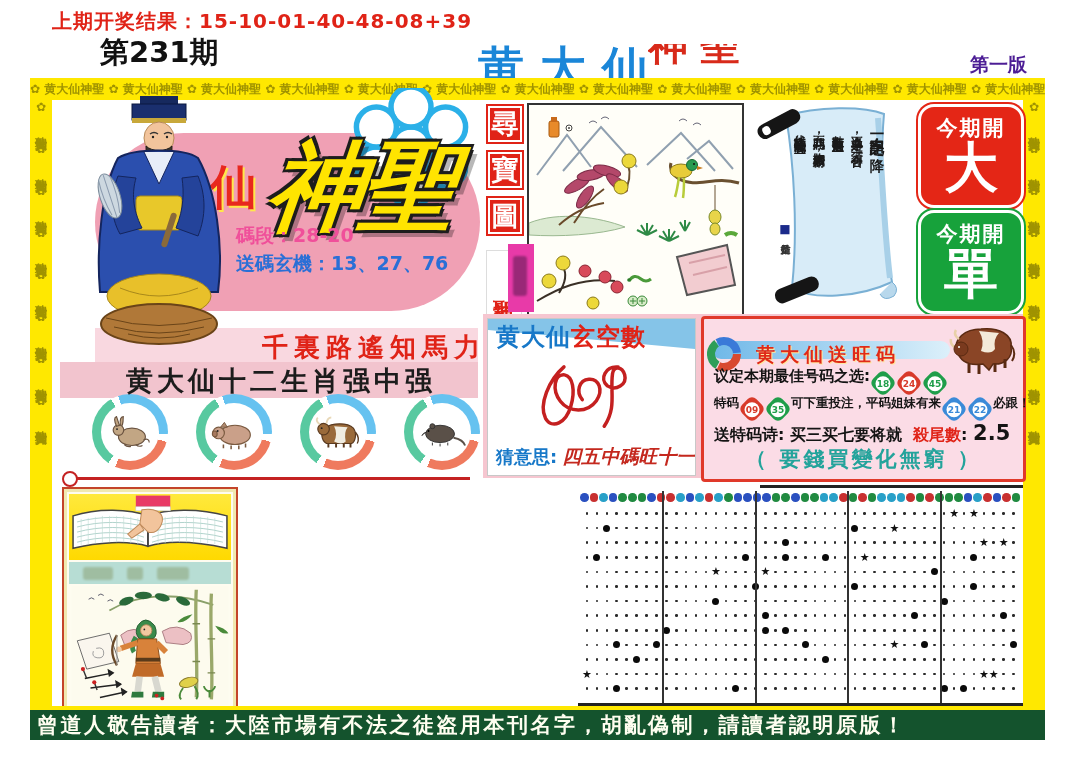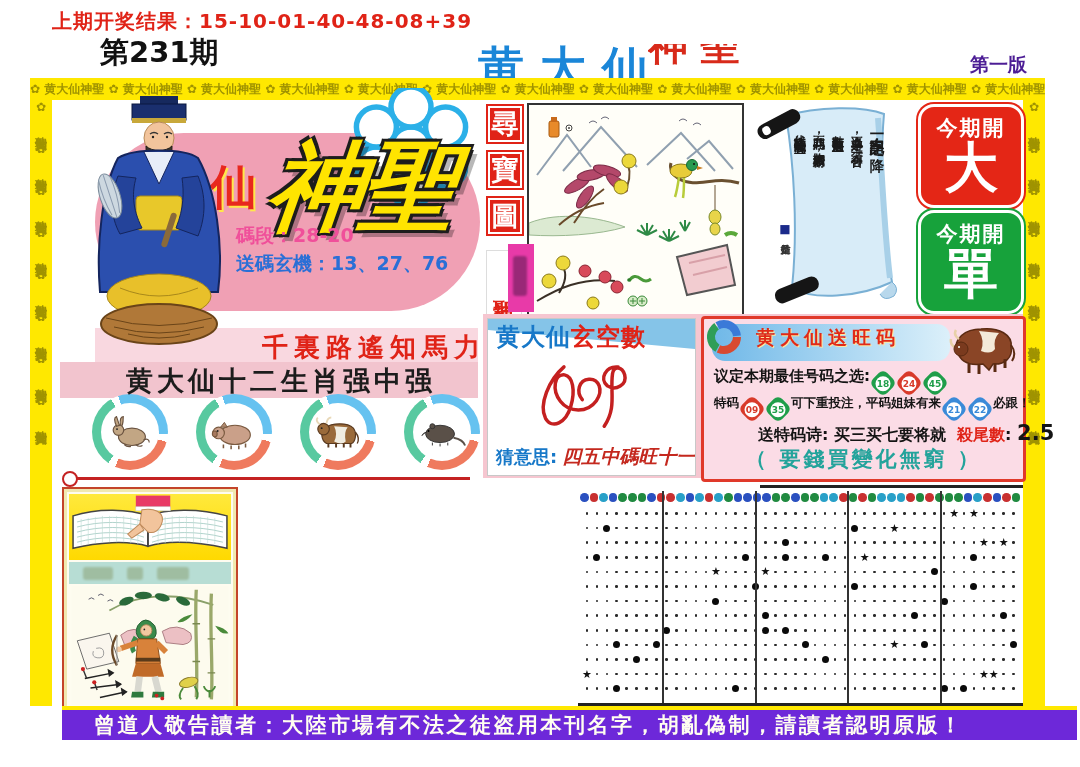--- a/index.html
+++ b/index.html
@@ -90,30 +90,30 @@
   .xk-wedge{position:absolute;left:0;top:0;width:207px;height:32px;}
   .xk-title{position:absolute;left:8px;top:2px;font-size:24px;font-weight:bold;letter-spacing:1px;white-space:nowrap;}
   .xk-scribble{position:absolute;left:34px;top:34px;width:140px;height:84px;transform:rotate(-4deg);}
   .xk-hint{position:absolute;left:8px;bottom:5px;white-space:nowrap;}
   .xk-hint .hl{font-size:18px;font-weight:bold;color:#1778c8;}
   .xk-hint .ht{font-size:19px;font-weight:bold;font-style:italic;color:#c4281e;font-family:"DejaVu Serif",serif;}
 
   
   .wm{left:701px;top:316px;width:319px;height:160px;background:#fbdce6;border:3px solid #e0392a;border-radius:4px;
       overflow:visible;}
-  .wm-head{position:absolute;left:8px;top:5px;width:238px;height:37px;border-radius:13px;
+  .wm-head{position:absolute;left:8px;top:22px;width:238px;height:18px;border-radius:13px;
            background:linear-gradient(90deg,#6fb8e8,#dcf0fa);}
   .wm-title{position:absolute;left:44px;top:1px;font-size:19px;font-weight:bold;color:#e02a18;
             letter-spacing:5px;text-shadow:1px 1px 0 #ffe8a0;white-space:nowrap;}
   .wm-ring{position:absolute;left:-8px;top:-7px;width:40px;height:40px;}
   .wm-bull{position:absolute;right:4px;top:0px;width:70px;height:56px;}
   .wm-line{position:absolute;left:10px;white-space:nowrap;font-weight:bold;color:#141414;}
   .wm-l1{top:48px;font-size:15px;}
   .wm-l2{top:76px;font-size:12.5px;}
-  .wm-l3{top:102px;font-size:16px;margin-left:44px;}
+  .wm-l3{top:102px;font-size:16px;}
   .wm-l3 .kill{color:#e02317;}
   .wm-l3 .kv{font-size:21px;}
   .wm-l4{top:126px;left:0;width:319px;text-align:center;font-size:21px;color:#23a39b;letter-spacing:3px;}
   .badge{display:inline-flex;width:20px;height:20px;border-radius:6px;transform:rotate(45deg);
          align-items:center;justify-content:center;margin:0 3px;vertical-align:-5px;}
   .badge i{transform:rotate(-45deg);background:#fff;border-radius:50%;width:15px;height:15px;
            font-style:normal;font-weight:bold;font-size:9px;display:flex;align-items:center;justify-content:center;}
 
   
   .ll{left:62px;top:487px;width:172px;height:221px;background:#fefcf0;border:2px solid #c4452a;
@@ -133,23 +133,23 @@
   .dm-grid{position:absolute;left:4px;top:20px;width:437px;height:192px;}
   .dm-row{position:absolute;left:0;width:437px;height:13px;display:flex;}
   .dm-cell{width:9.93px;height:13px;flex:none;display:flex;align-items:center;justify-content:center;}
   .dot-s{width:2.6px;height:2.6px;border-radius:50%;background:#2a2a2a;}
   .dot-b{width:7px;height:7px;border-radius:50%;background:#0a0a0a;}
   .dot-star{font-size:11px;line-height:1;color:#111;}
   .dm-vline{position:absolute;top:4px;width:2px;height:212px;background:#333;}
   .dm-botline{position:absolute;left:0px;top:216px;width:445px;height:3px;background:#222;}
 
   
-  .disclaimer{left:30px;top:706px;width:1015px;height:34px;background:#6d28d9;border-top:4px solid #ffe800;
+  .disclaimer{left:30px;top:706px;width:1015px;height:34px;background:#14532d;border-top:4px solid #ffe800;
               color:#fffef0;font-size:21px;font-weight:bold;letter-spacing:2.5px;line-height:31px;
-              padding-left:32px;box-sizing:border-box;white-space:nowrap;overflow:hidden;margin-left:32px;}
+              padding-left:7px;box-sizing:border-box;white-space:nowrap;overflow:hidden;}
 </style>
 </head>
 <body>
 
 <div id="page">
 
   <div class="abs prev-result">
     <span>上期开奖结果：</span><span>15-10-01-40-48-08+39</span>
   </div>
   <div class="abs issue-no">第231期</div>

